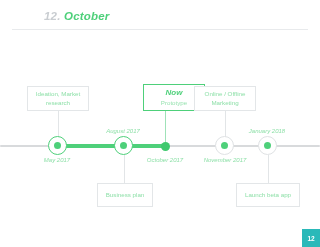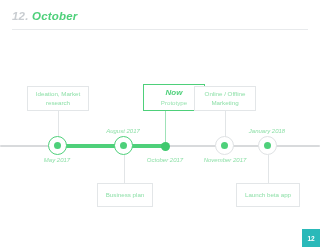--- a/index.html
+++ b/index.html
@@ -8,21 +8,21 @@
     background:#ffffff;
     font-family:"Liberation Sans", sans-serif;
     overflow:hidden;
     position:relative;
   }
   #slide{position:absolute;inset:0;width:320px;height:247px;background:#fff;}
 
   
   .header{position:absolute;left:12px;top:10px;width:296px;height:22px;}
   .title{font-size:11.5px;font-style:italic;font-weight:bold;letter-spacing:.2px;white-space:nowrap;}
-  .title .num{color:#c9cdd1;font-weight:bold;font-style:italic;}
+  .title .num{color:#c9cdd1;font-weight:bold;font-style:italic;margin-left:32px;}
   .title .word{color:#4ed07a;font-weight:bold;font-style:italic;}
   .rule{position:absolute;left:12px;top:29px;width:296px;height:1px;background:#e8eaec;}
 
   
   .axis{position:absolute;left:0px;top:145px;width:320px;height:2px;background:#d8dadc;border-radius:1px;}
   .axis-green{position:absolute;top:144.2px;height:3.6px;background:#4ed07a;border-radius:2px;}
 
   
   .node{position:absolute;width:19px;height:19px;border-radius:50%;box-sizing:border-box;background:#ffffff;
         display:flex;align-items:center;justify-content:center;}

